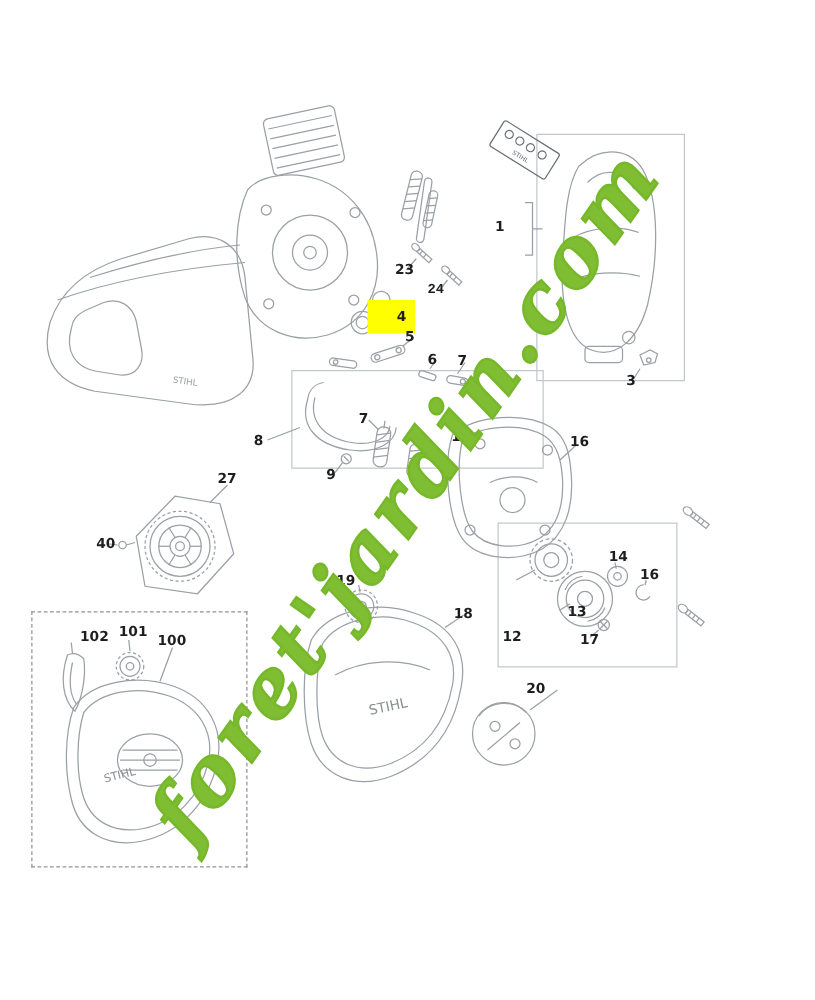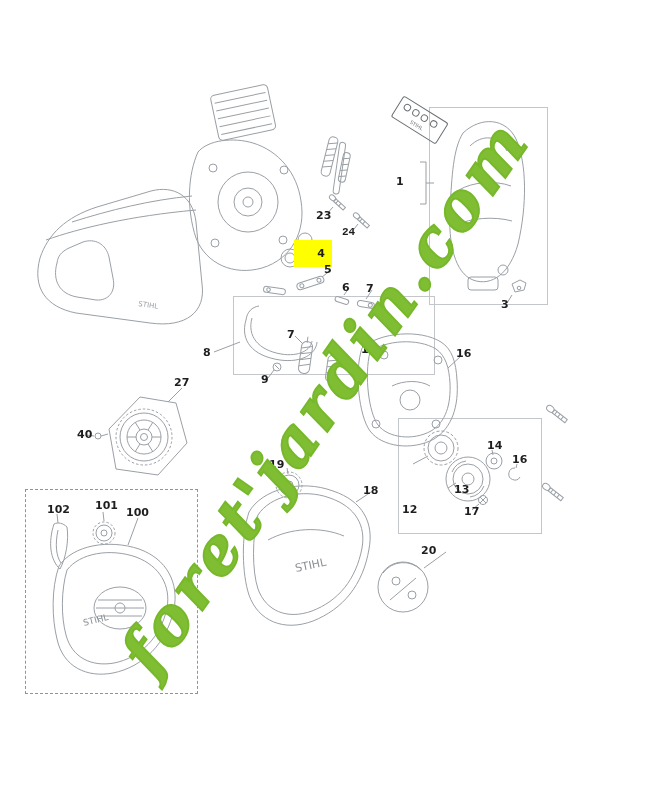--- a/index.html
+++ b/index.html
@@ -316,17 +316,17 @@
   <div class="part-label" style="left:464px; top:506px;">17</div>
   <div class="part-label" style="left:363px; top:485px;">18</div>
   <div class="part-label" style="left:269px; top:459px;">19</div>
   <div class="part-label" style="left:421px; top:545px;text-align:center;">20</div>
   <div class="part-label" style="left:174px; top:377px;">27</div>
   <div class="part-label" style="left:77px; top:429px;">40</div>
   <div class="part-label" style="left:316px; top:210px;">23</div>
   <div class="part-label" style="left:342px; top:227px;font-family:Liberation Mono, monospace;">24</div>
   <div class="part-label" style="left:126px; top:507px;">100</div>
   <div class="part-label" style="left:95px; top:500px;">101</div>
-  <div class="part-label" style="left:47px; top:504px;">102</div>
+  <div class="part-label" style="left:64px; top:504px;">102</div>
 
   <div class="watermark">foret'jardin.com</div>
 
 </div>
 
 </body></html>

